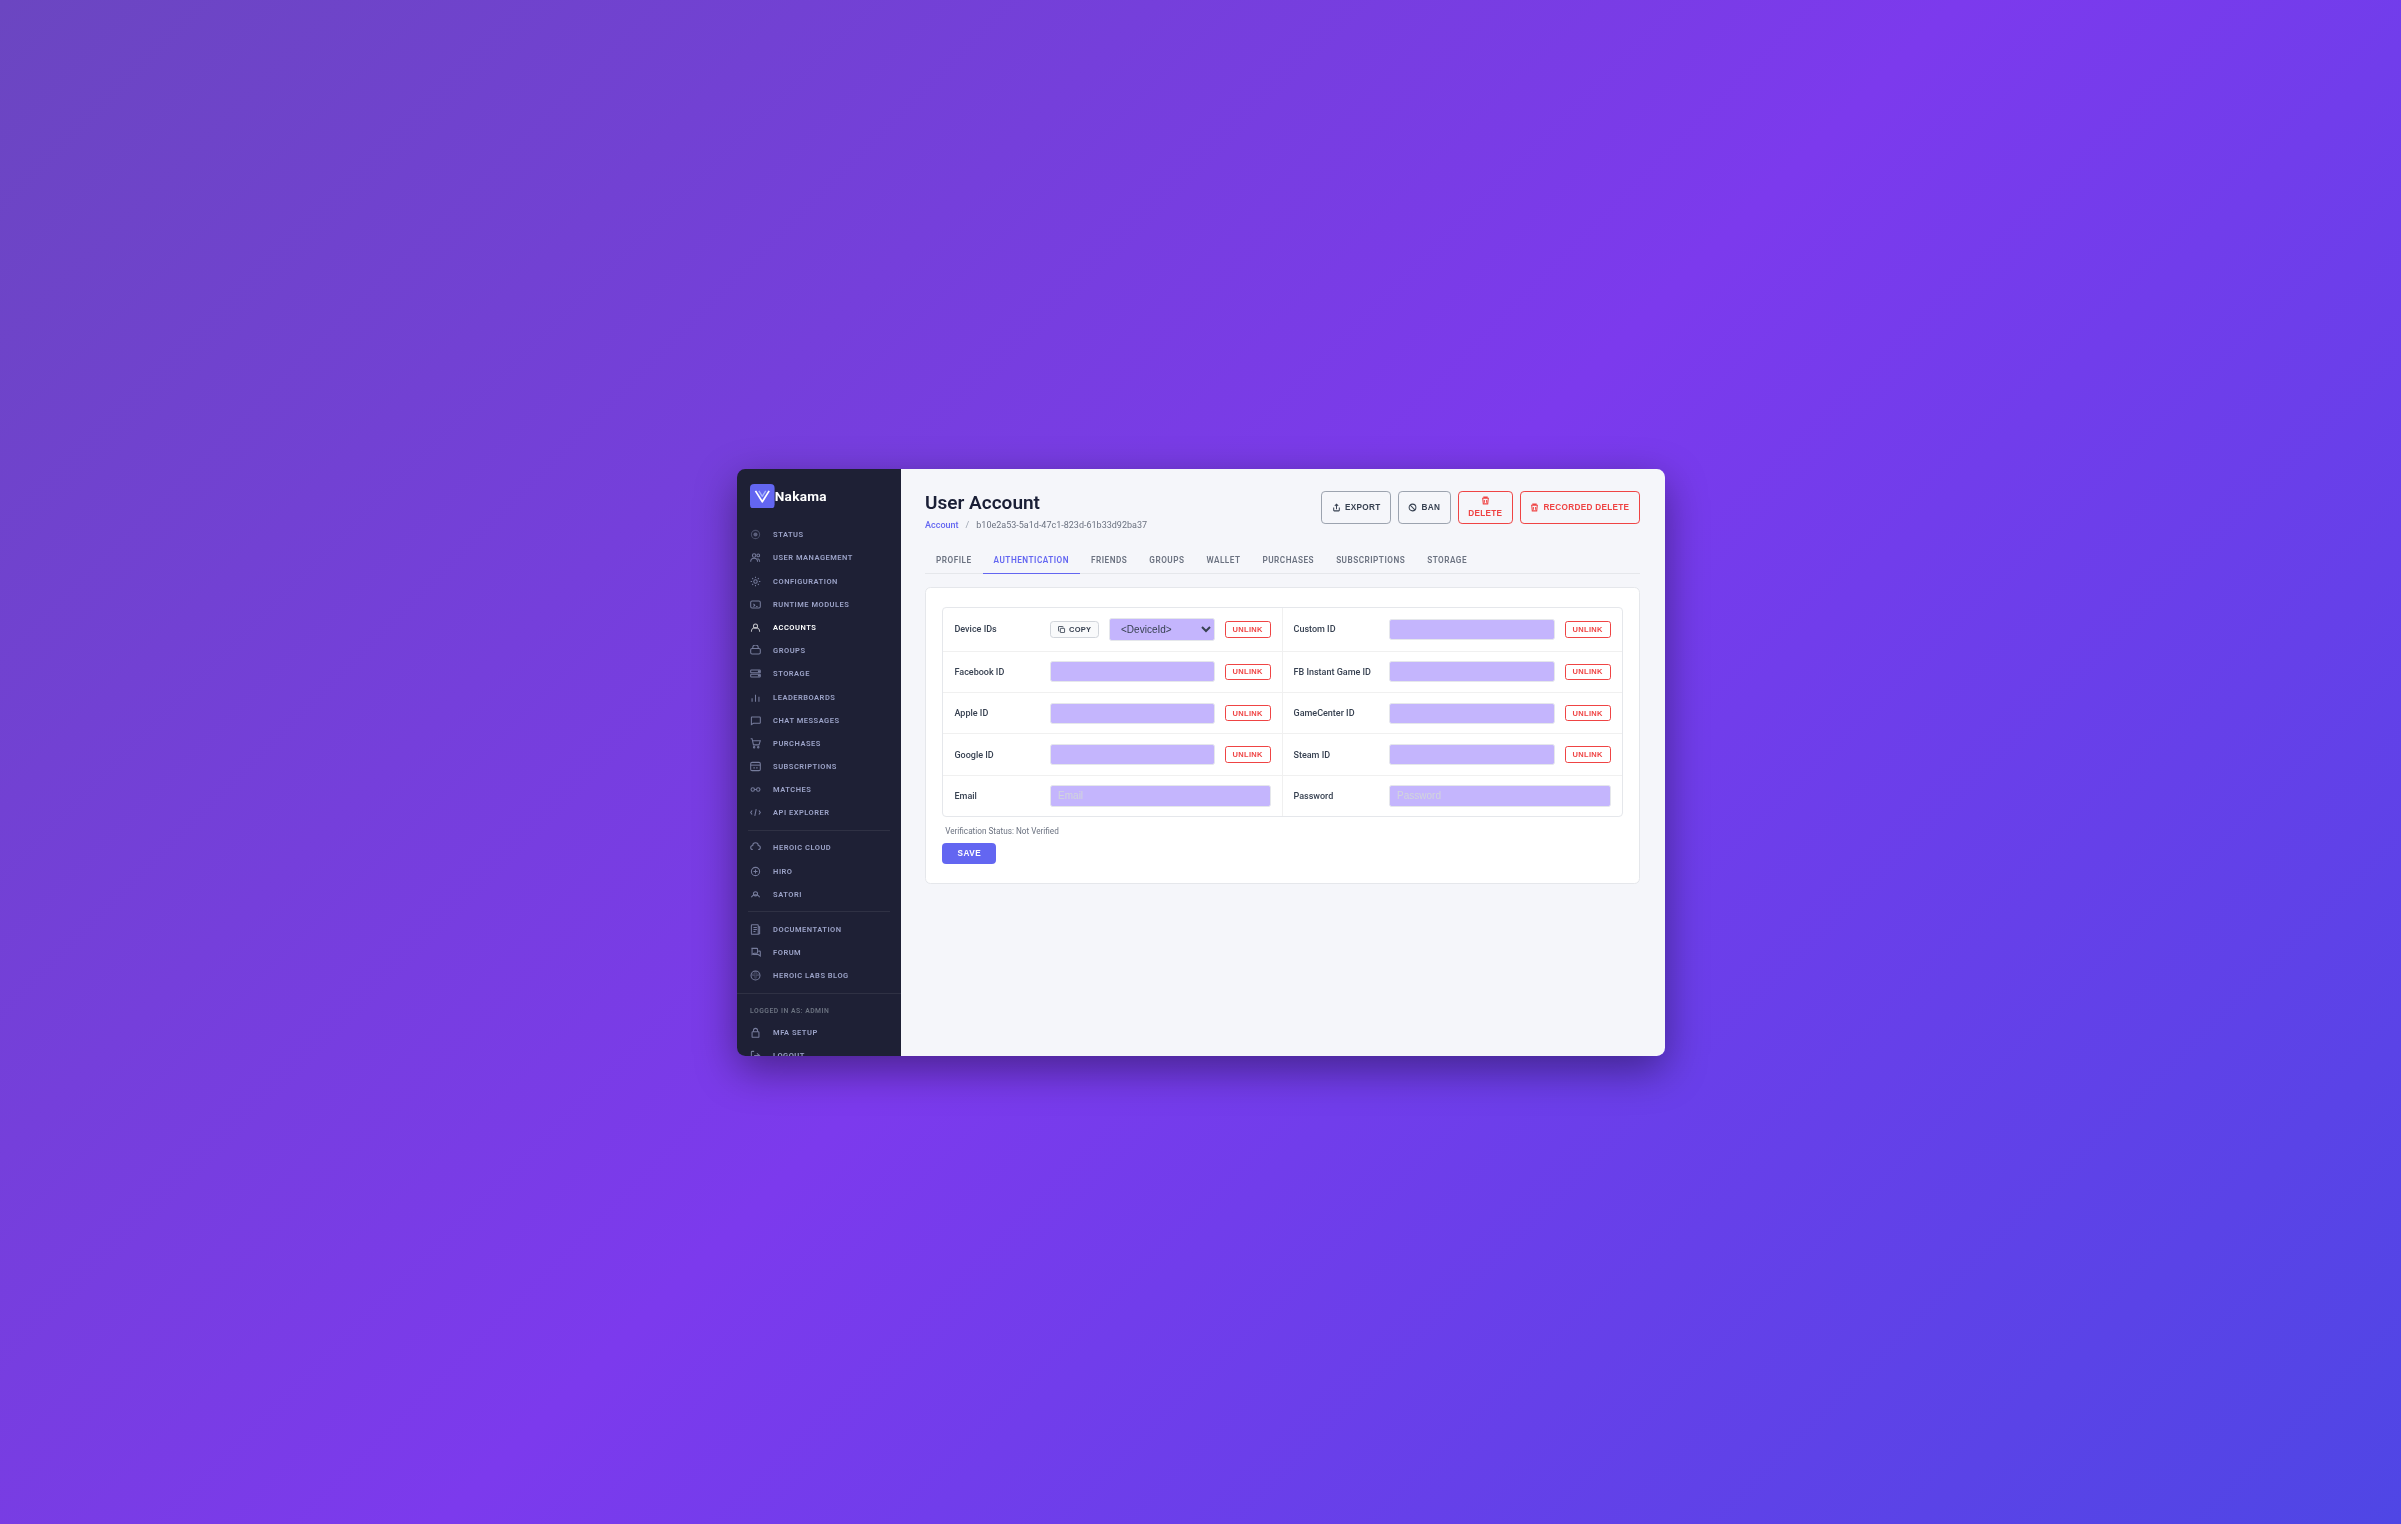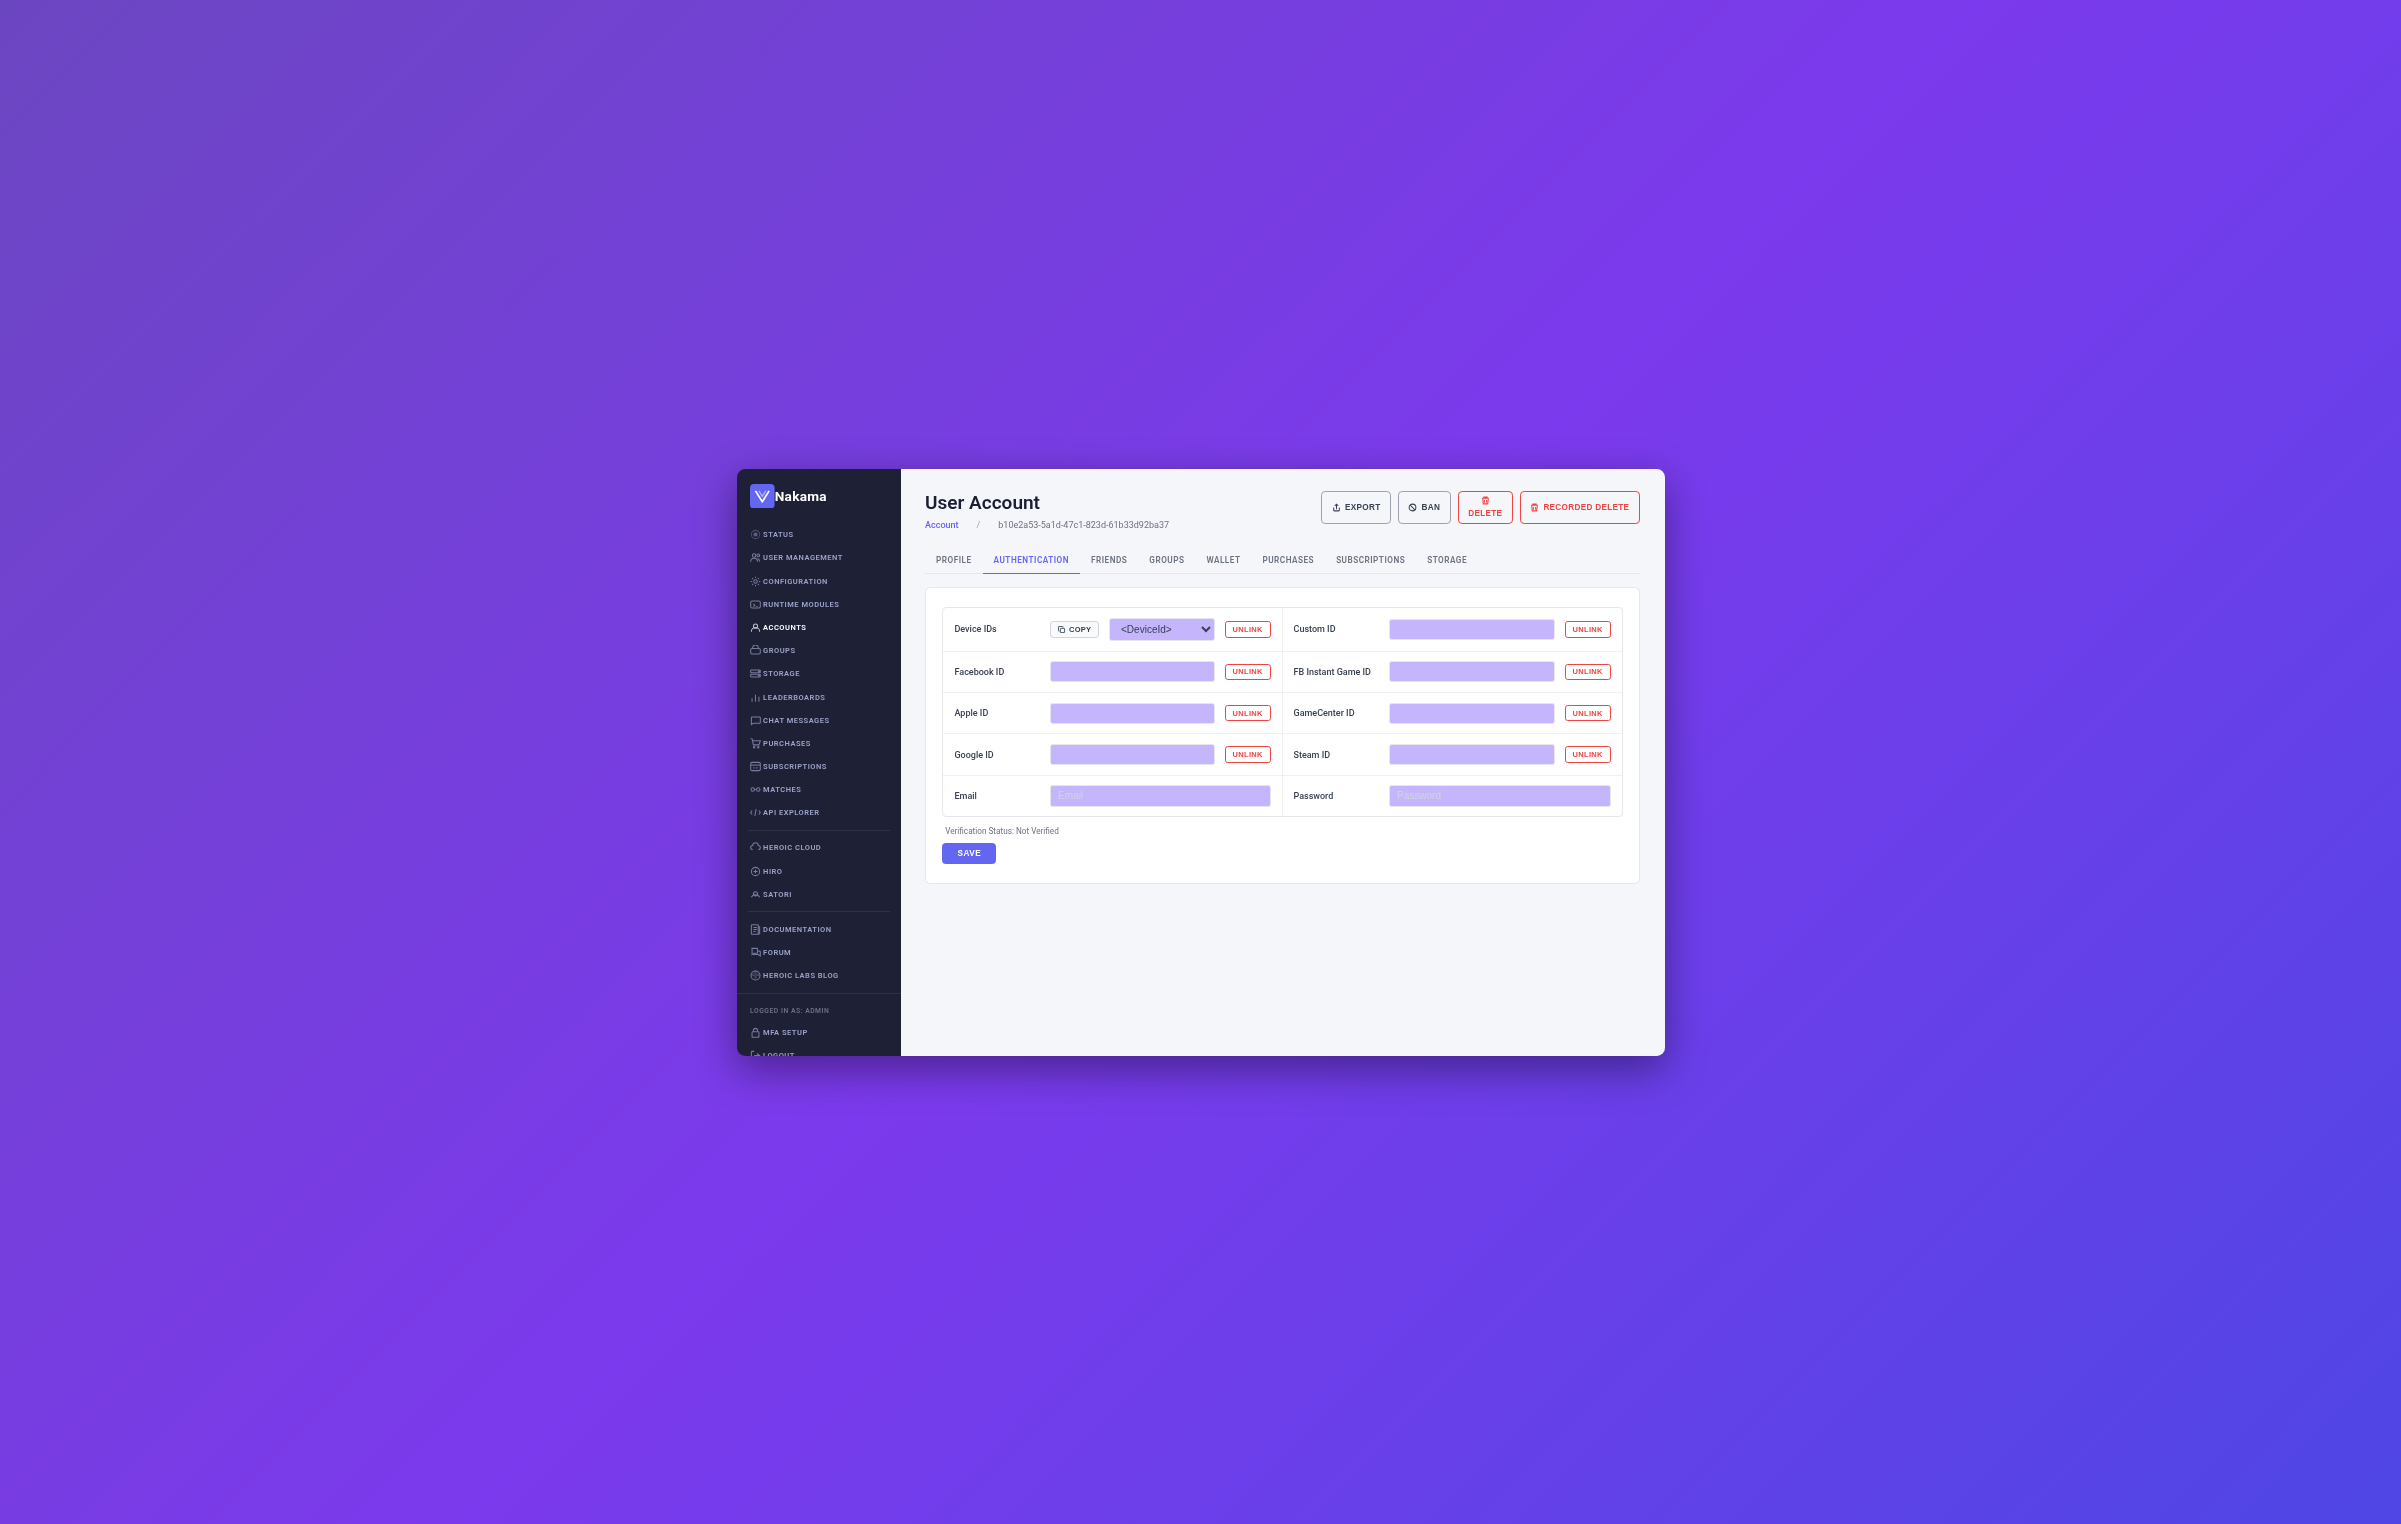--- a/index.html
+++ b/index.html
@@ -46,21 +46,21 @@
       font-weight: 700;
       letter-spacing: 0.3px;
     }
     .sidebar-nav {
       flex: 1;
       padding: 0 0 5.5px 0;
     }
     .nav-item {
       display: flex;
       align-items: center;
-      gap: 2px;
+      gap: 12px;
       padding: 6.1px 13.6px;
       color: #9ca3c8;
       font-size: 7.5px;
       font-weight: 600;
       letter-spacing: 0.5px;
       text-transform: uppercase;
       cursor: pointer;
       transition: background 0.15s, color 0.15s;
     }
     .nav-item.active {
@@ -104,21 +104,21 @@
     }
     .page-title {
       font-size: 19px;
       font-weight: 600;
       color: #1a1f36;
       margin-bottom: 6.8px;
     }
     .breadcrumb {
       display: flex;
       align-items: flex-start;
-      gap: 18px;
+      gap: 7px;
       font-size: 9px;
       margin-bottom: 16.4px;
     }
     .breadcrumb-link {
       color: #6366f1;
       cursor: pointer;
       font-weight: 500;
     }
     .breadcrumb-sep {
       color: #9ca3af;

